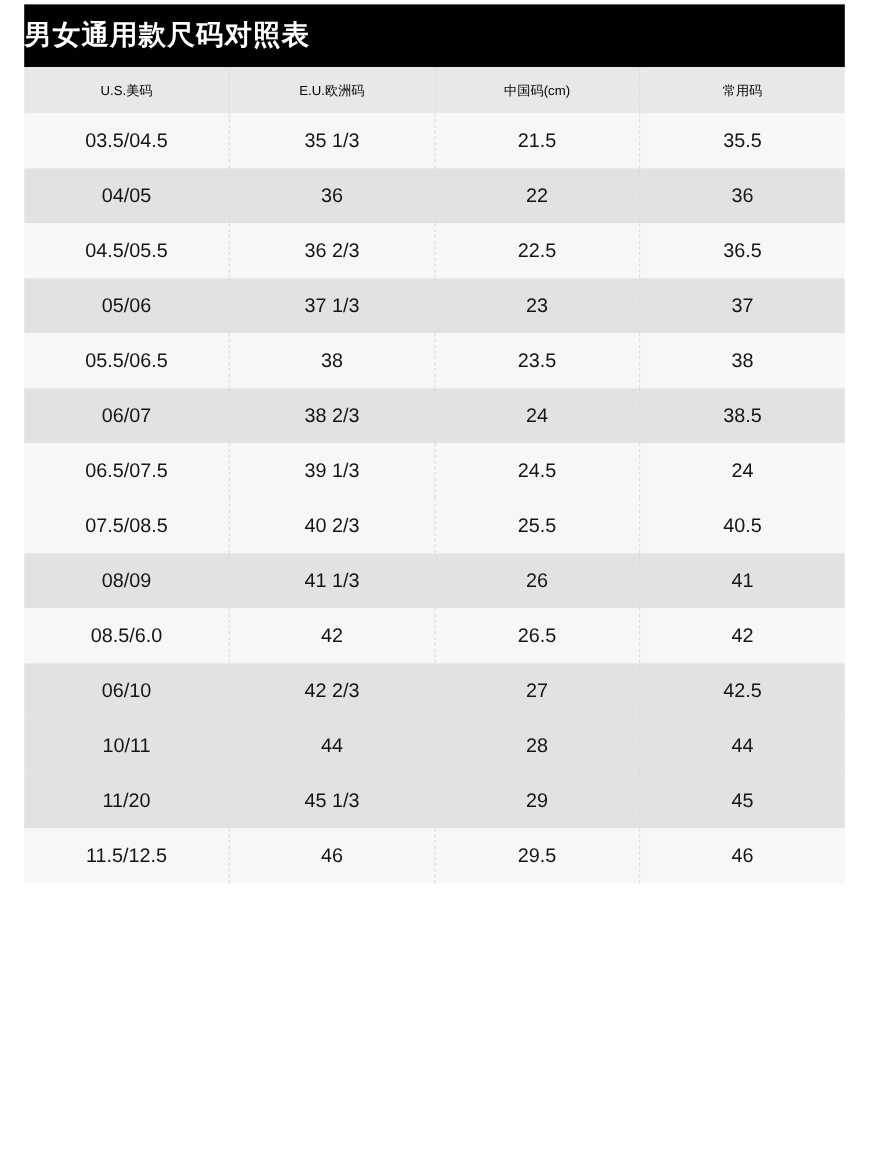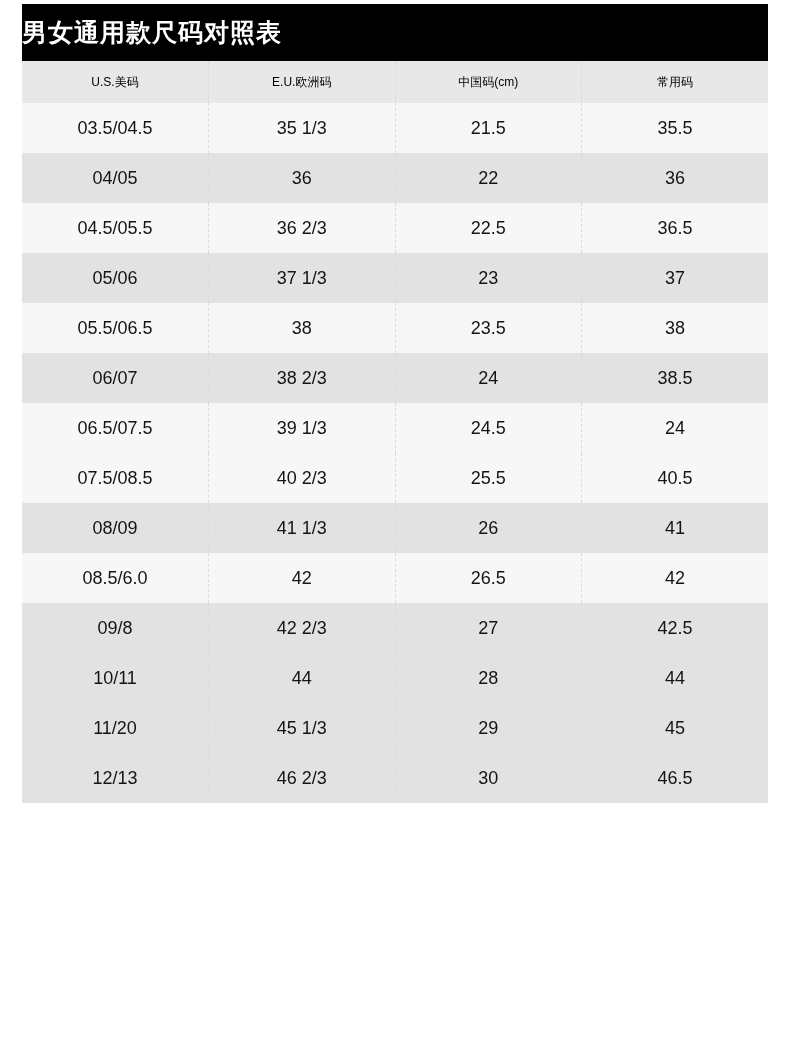--- a/index.html
+++ b/index.html
@@ -162,40 +162,40 @@
             <td>26</td>
             <td>41</td>
           </tr>
           <tr class="row-light">
             <td>08.5/6.0</td>
             <td>42</td>
             <td>26.5</td>
             <td>42</td>
           </tr>
           <tr class="row-dark">
-            <td>09/8</td>
+            <td>06/10</td>
             <td>42 2/3</td>
             <td>27</td>
             <td>42.5</td>
           </tr>
           <tr class="row-dark">
             <td>10/11</td>
             <td>44</td>
             <td>28</td>
             <td>44</td>
           </tr>
           <tr class="row-dark">
             <td>11/20</td>
             <td>45 1/3</td>
             <td>29</td>
             <td>45</td>
           </tr>
-          <tr class="row-dark">
-            <td>12/13</td>
-            <td>46 2/3</td>
-            <td>30</td>
-            <td>46.5</td>
+          <tr class="row-light">
+            <td>11.5/12.5</td>
+            <td>46</td>
+            <td>29.5</td>
+            <td>46</td>
           </tr>
         </tbody>
     </table>
 
   </div>
 </div>
 
 </body></html>

